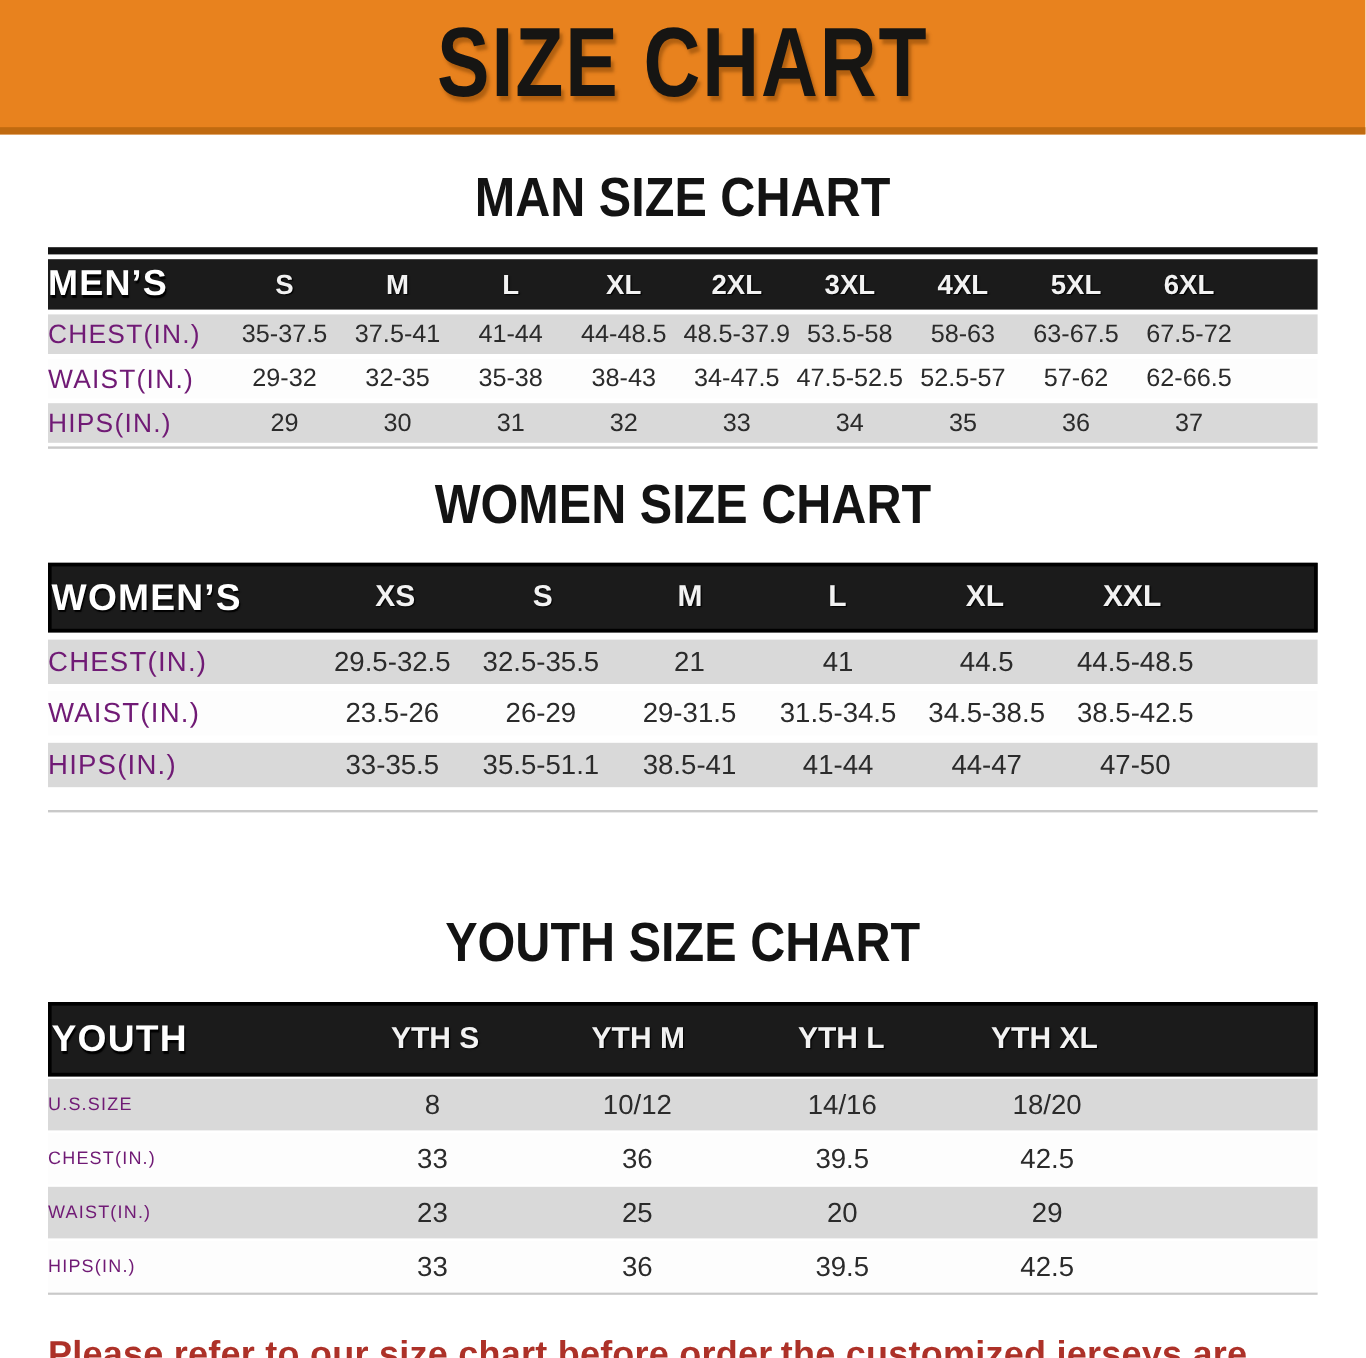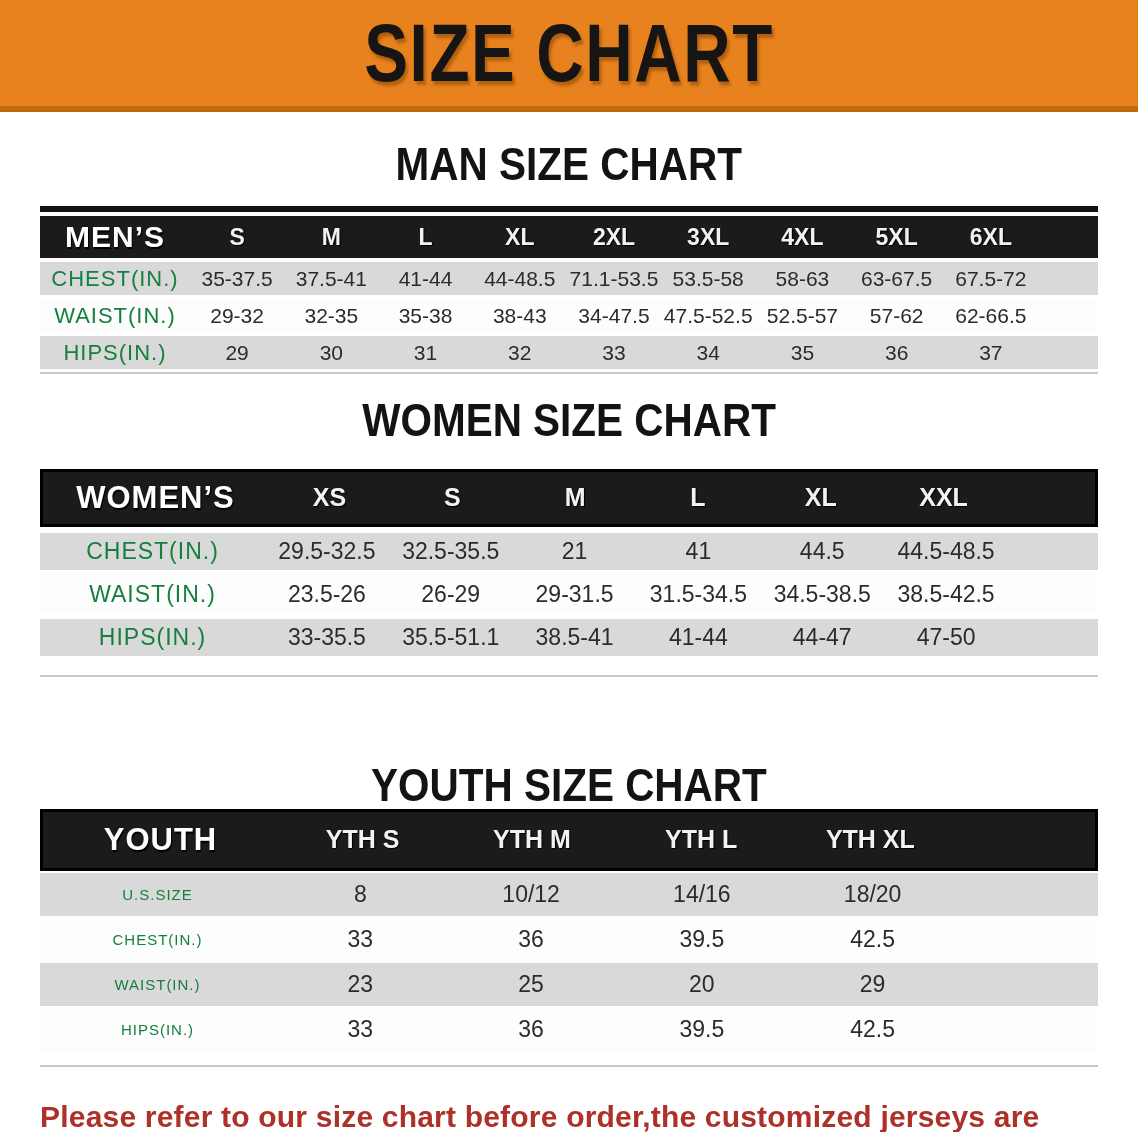--- a/index.html
+++ b/index.html
@@ -42,29 +42,29 @@
     white-space: nowrap;
     line-height: 1.05;
   }
   .h-man   { margin-top: 28px; }
   .h-women { margin-top: 22px; }
   .h-youth { margin-top: 84px; }
 
   
   .size-table { margin: 0 40px; }
   .trow { display: flex; align-items: center; }
-  .c-label { text-align: center; }
+  .c-label { }
   .c-val   { flex: 1; text-align: center; }
   .c-fill  { flex: 0 0 auto; }
   .row-gray  { background: #D9D9D9; }
   .row-white { background: #FDFDFD; }
   .head-bar { background: #1B1B1B; color: #fff; }
   .col-head { font-weight: 600; color: #F2F2F2; text-shadow: 1px 1px 1px #000; }
   .head-label { font-weight: 800; letter-spacing: 1px; text-shadow: 1px 2px 1px #000; }
-  .row-label { letter-spacing: 1px; color: #15803d; }
+  .row-label { letter-spacing: 1px; color: #701a75; }
   .cell-val { color: #2b2b2b; }
 
   
   .t-men { margin-top: 18px; border-top: 6px solid #111; padding-top: 4px;
            border-bottom: 2px solid #C9C9C9; padding-bottom: 3px; }
   .t-men .head-bar { height: 42px; }
   .t-men .head-label { font-size: 30px; }
   .t-men .col-head { font-size: 23px; }
   .t-men .c-label { flex: 0 0 150px; }
   .t-men .c-fill { width: 60px; }
@@ -75,21 +75,21 @@
   .t-women { margin-top: 24px; border-bottom: 2px solid #C9C9C9; padding-bottom: 19px; }
   .t-women .head-bar { height: 58px; border: 3px solid #000; }
   .t-women .head-label { font-size: 31px; }
   .t-women .col-head { font-size: 25px; }
   .t-women .c-label { flex: 0 0 225px; }
   .t-women .c-fill { width: 90px; }
   .t-women .data-row { height: 37px; margin-top: 6px; font-size: 23px; }
   .t-women .row-label { font-size: 23px; }
 
   
-  .t-youth { border-bottom: 2px solid #C9C9C9; padding-bottom: 14px; }
+  .t-youth { margin-top: 26px; border-bottom: 2px solid #C9C9C9; padding-bottom: 0; }
   .t-youth .head-bar { height: 62px; border: 3px solid #000; }
   .t-youth .head-label { font-size: 31px; }
   .t-youth .col-head { font-size: 25px; }
   .t-youth .c-label { flex: 0 0 235px; }
   .t-youth .c-fill { width: 140px; }
   .t-youth .data-row { height: 43px; margin-top: 2px; font-size: 23px; }
   .t-youth .row-label { font-size: 15px; }
 
   
   .footer-note {
@@ -124,21 +124,21 @@
     <div class="c-val col-head">5XL</div>
     <div class="c-val col-head">6XL</div>
     <div class="c-fill"></div>
   </div>
   <div class="trow data-row row-gray">
     <div class="c-label row-label">CHEST(IN.)</div>
     <div class="c-val cell-val">35-37.5</div>
     <div class="c-val cell-val">37.5-41</div>
     <div class="c-val cell-val">41-44</div>
     <div class="c-val cell-val">44-48.5</div>
-    <div class="c-val cell-val">71.1-53.5</div>
+    <div class="c-val cell-val">48.5-37.9</div>
     <div class="c-val cell-val">53.5-58</div>
     <div class="c-val cell-val">58-63</div>
     <div class="c-val cell-val">63-67.5</div>
     <div class="c-val cell-val">67.5-72</div>
     <div class="c-fill"></div>
   </div>
   <div class="trow data-row row-white">
     <div class="c-label row-label">WAIST(IN.)</div>
     <div class="c-val cell-val">29-32</div>
     <div class="c-val cell-val">32-35</div>

